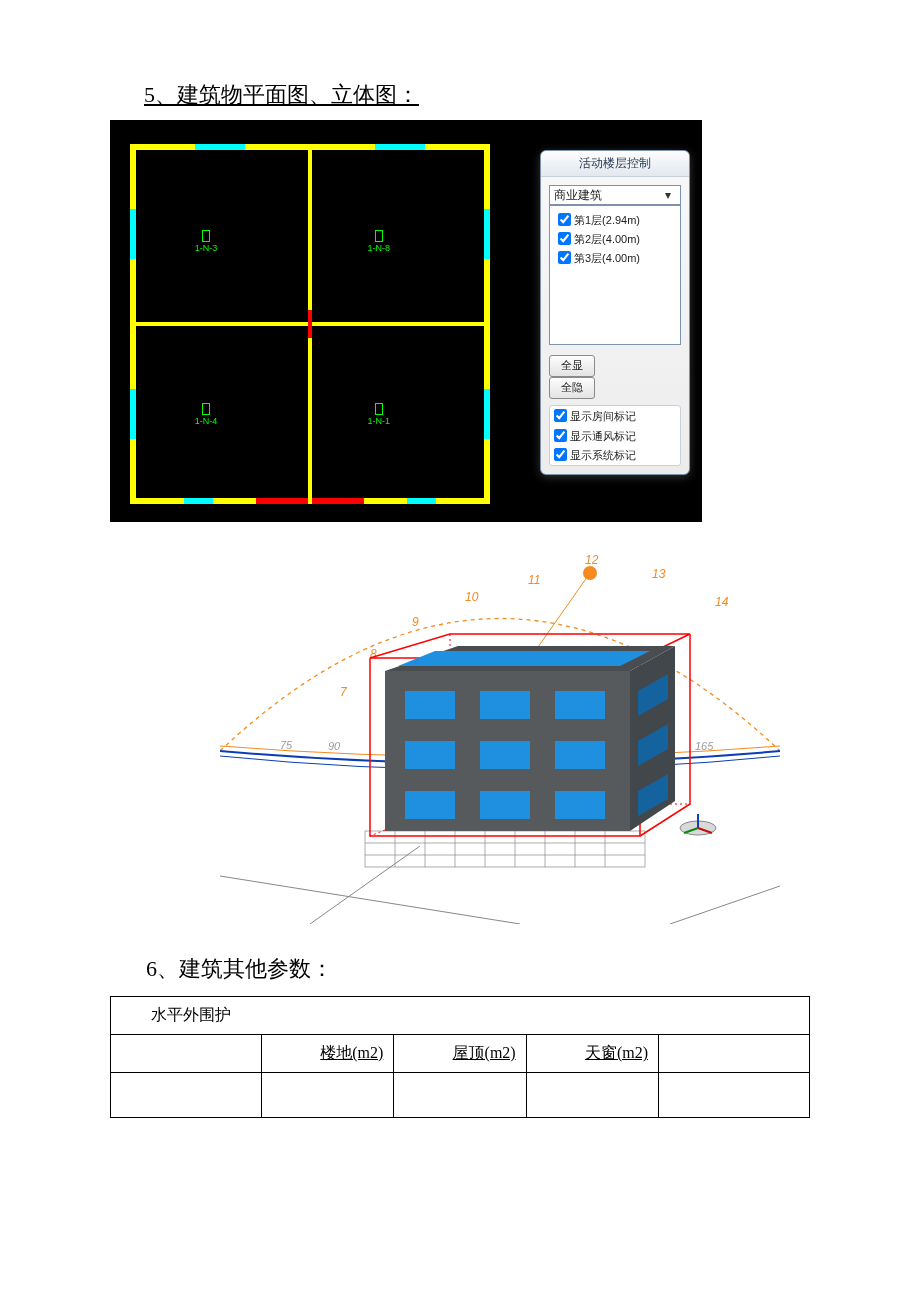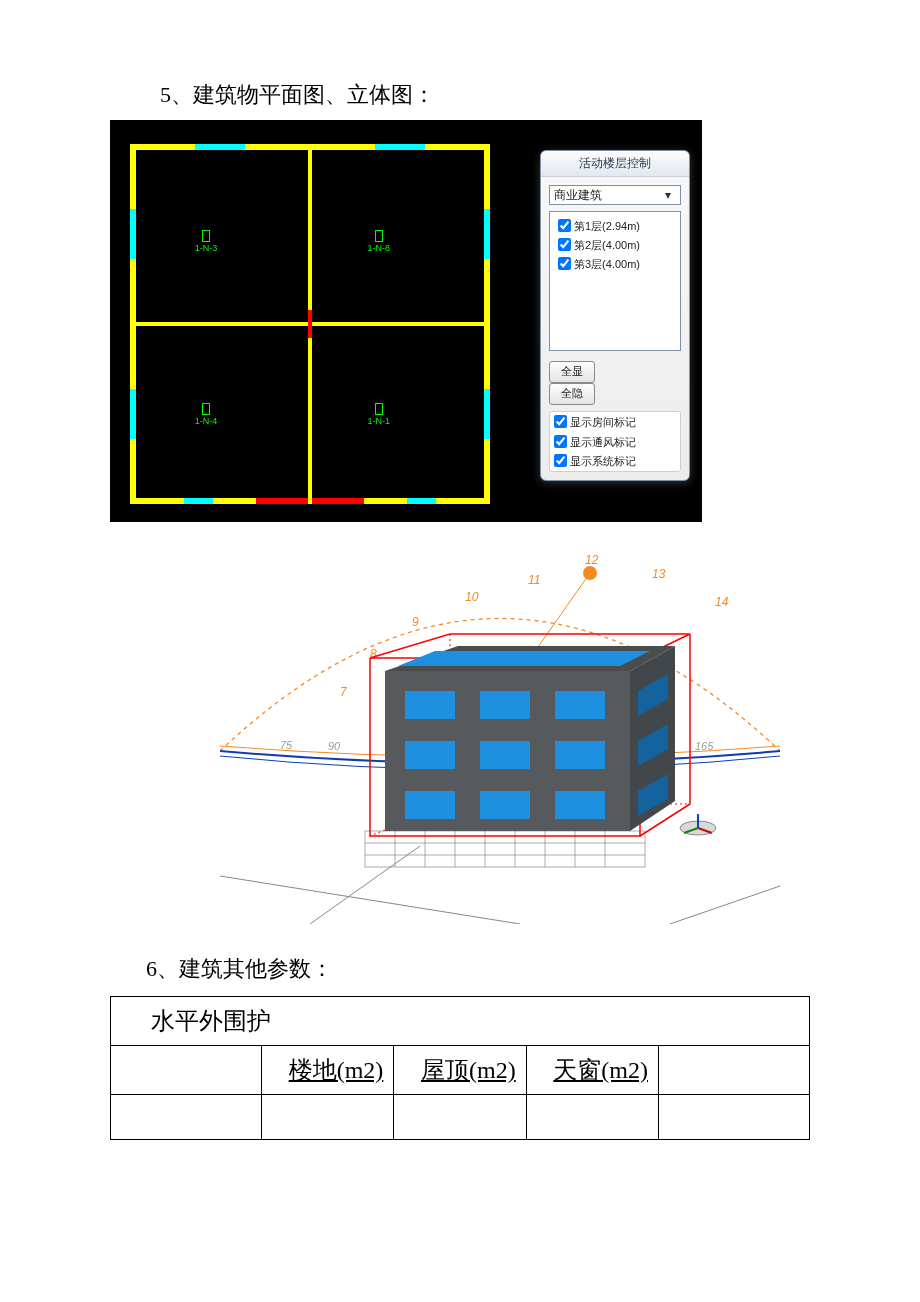--- a/index.html
+++ b/index.html
@@ -7,21 +7,22 @@
     padding: 0;
     font-family: "SimSun", "宋体", serif;
     background: #fff;
     width: 920px;
   }
   .page {
     padding: 80px 40px 40px 100px;
   }
   .heading {
     font-size: 22px;
-    margin: 0 0 10px 60px;
+    margin: 0 0 10px 44px;
+    text-decoration: underline;
   }
   
   .screenshot1 {
     width: 592px;
     height: 402px;
     background: #000;
     position: relative;
     margin-left: 10px;
     overflow: hidden;
   }
@@ -78,21 +79,20 @@
     width: 100%;
     display: flex;
     align-items: center;
     justify-content: space-between;
     border: 1px solid #7a92ab;
     background: #fff;
     height: 20px;
     padding: 4px 4px;
     box-sizing: border-box;
     font-size: 12px;
-    margin-bottom: 6px;
   }
   .combo .arrow { width: 16px; text-align: center; color: #333; }
   .listbox {
     border: 1px solid #7a92ab;
     background: #fff;
     height: 130px;
     padding: 4px;
     font-size: 11px;
     line-height: 1.5;
   }
@@ -141,21 +141,21 @@
     white-space: nowrap;
     z-index: 5;
   }
 
   
   .heading2 { font-size: 22px; margin: 30px 0 12px 46px; }
   table.params {
     border-collapse: collapse;
     margin-left: 10px;
     width: 700px;
-    font-size: 24px;
+    font-size: 16px;
   }
   table.params td, table.params th {
     border: 1px solid #000;
     padding: 8px 10px;
     text-align: left;
     vertical-align: top;
     font-weight: normal;
   }
   table.params .title-row td { padding-left: 40px; }
   table.params .hdr td { text-align: right; padding-left: 20px; text-decoration: underline; }

